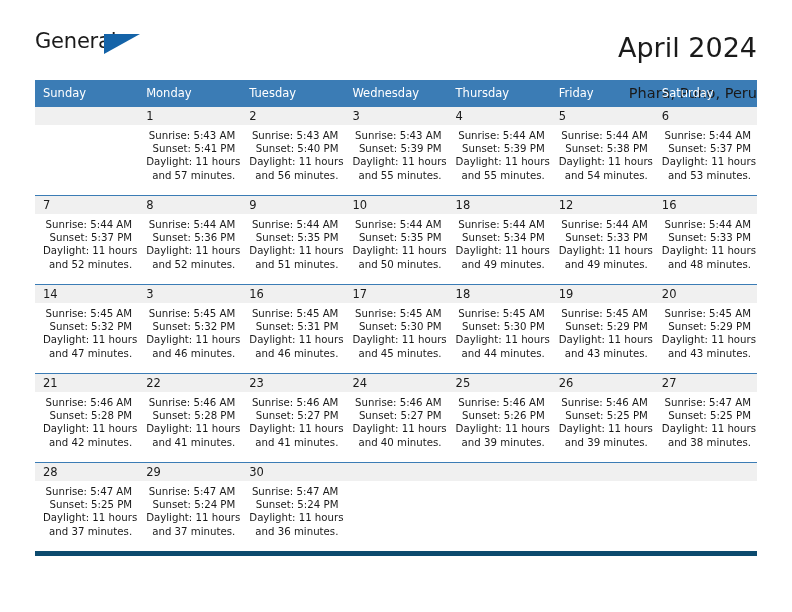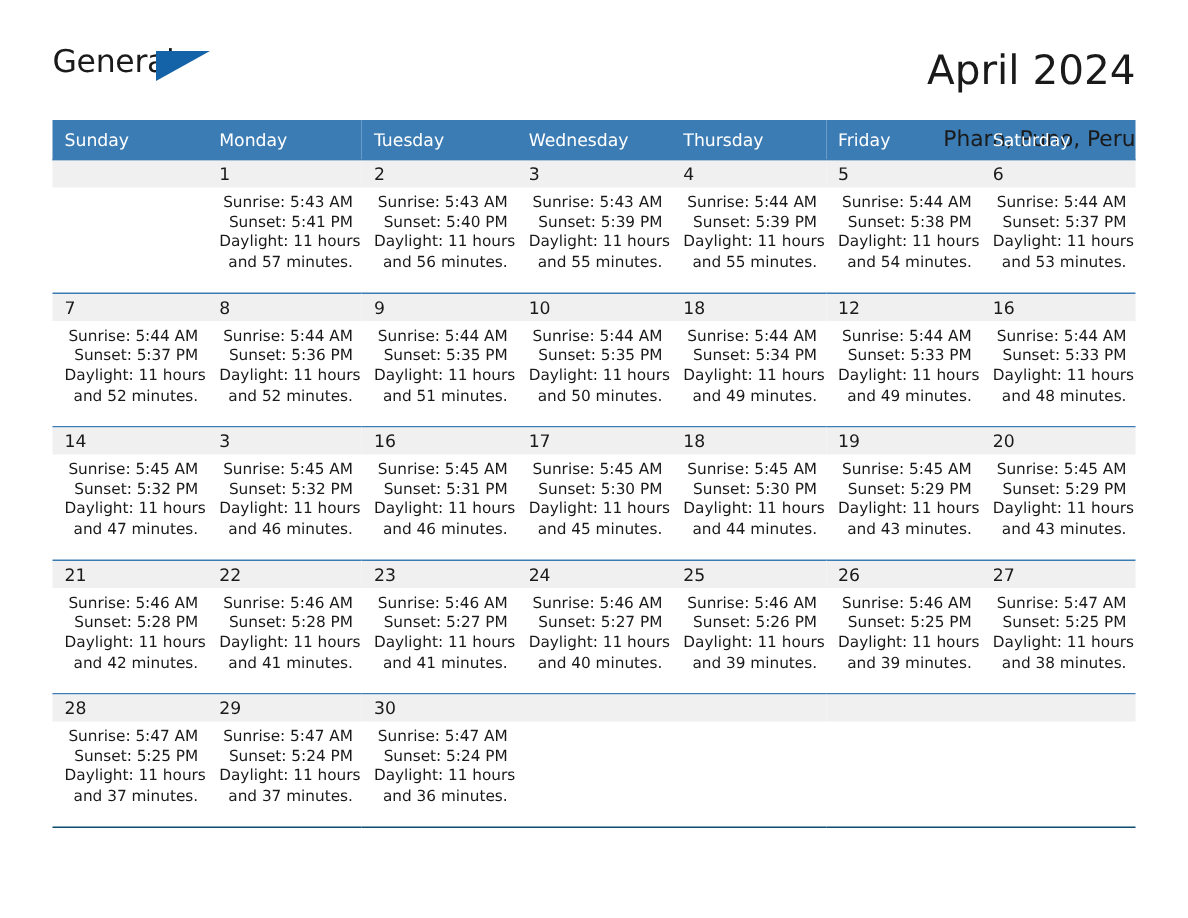--- a/index.html
+++ b/index.html
@@ -107,21 +107,21 @@
   }
   .cell.empty .daynum { background: #f0f0f0; }
   .info {
     padding: 4px 6px 0 8px;
     font-size: 10.2px;
     color: #1a1a1a;
     line-height: 13.2px;
     text-align: right;
   }
   .info div { white-space: nowrap; }
-  .last-row td { border-bottom: 1px solid #0c4a6e; }
+  .last-row td { border-bottom: 5px solid #0c4a6e; }
 </style>
 </head>
 <body>
 
 <div class="page">
 
   <div class="top">
     <div class="logo">
       <span class="logo-general">General</span>
       <span class="logo-tri"></span>

